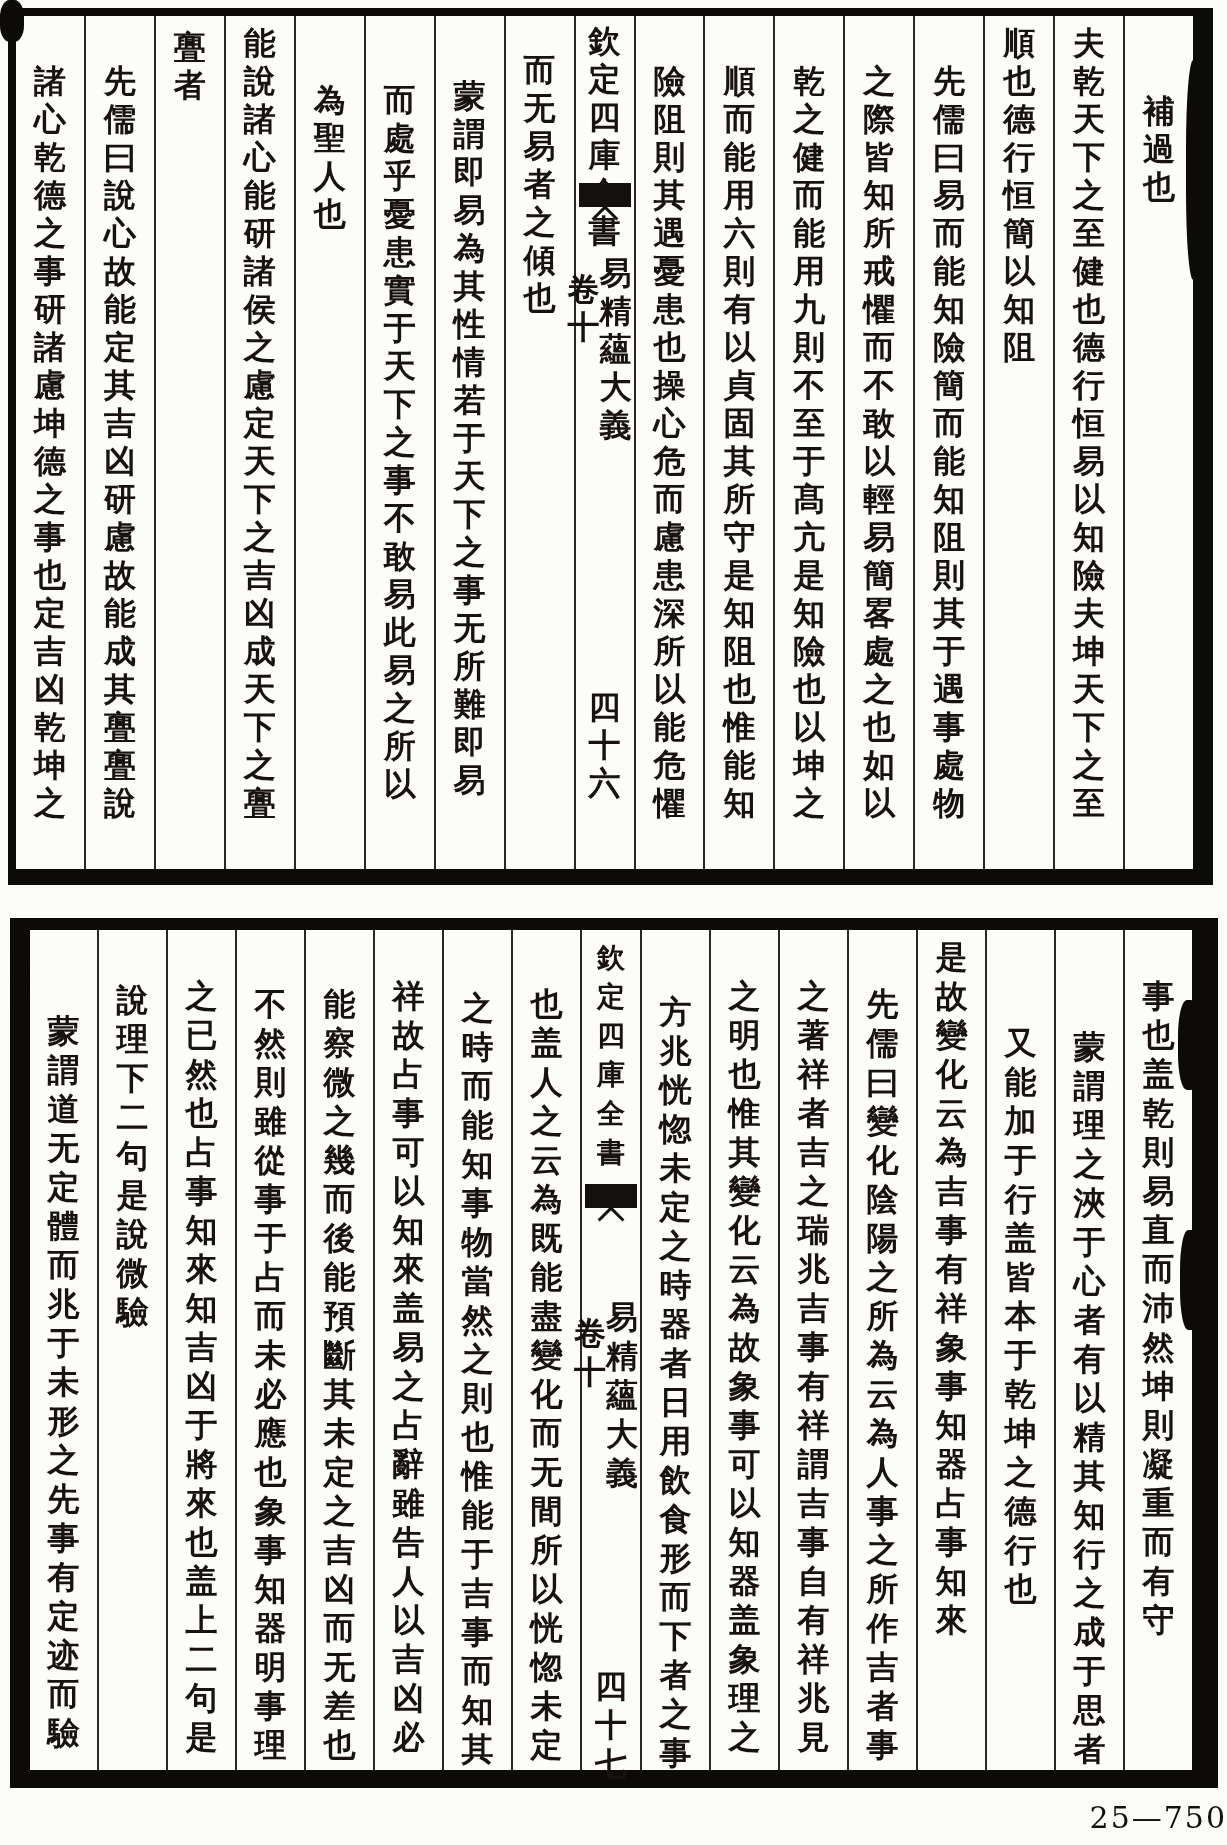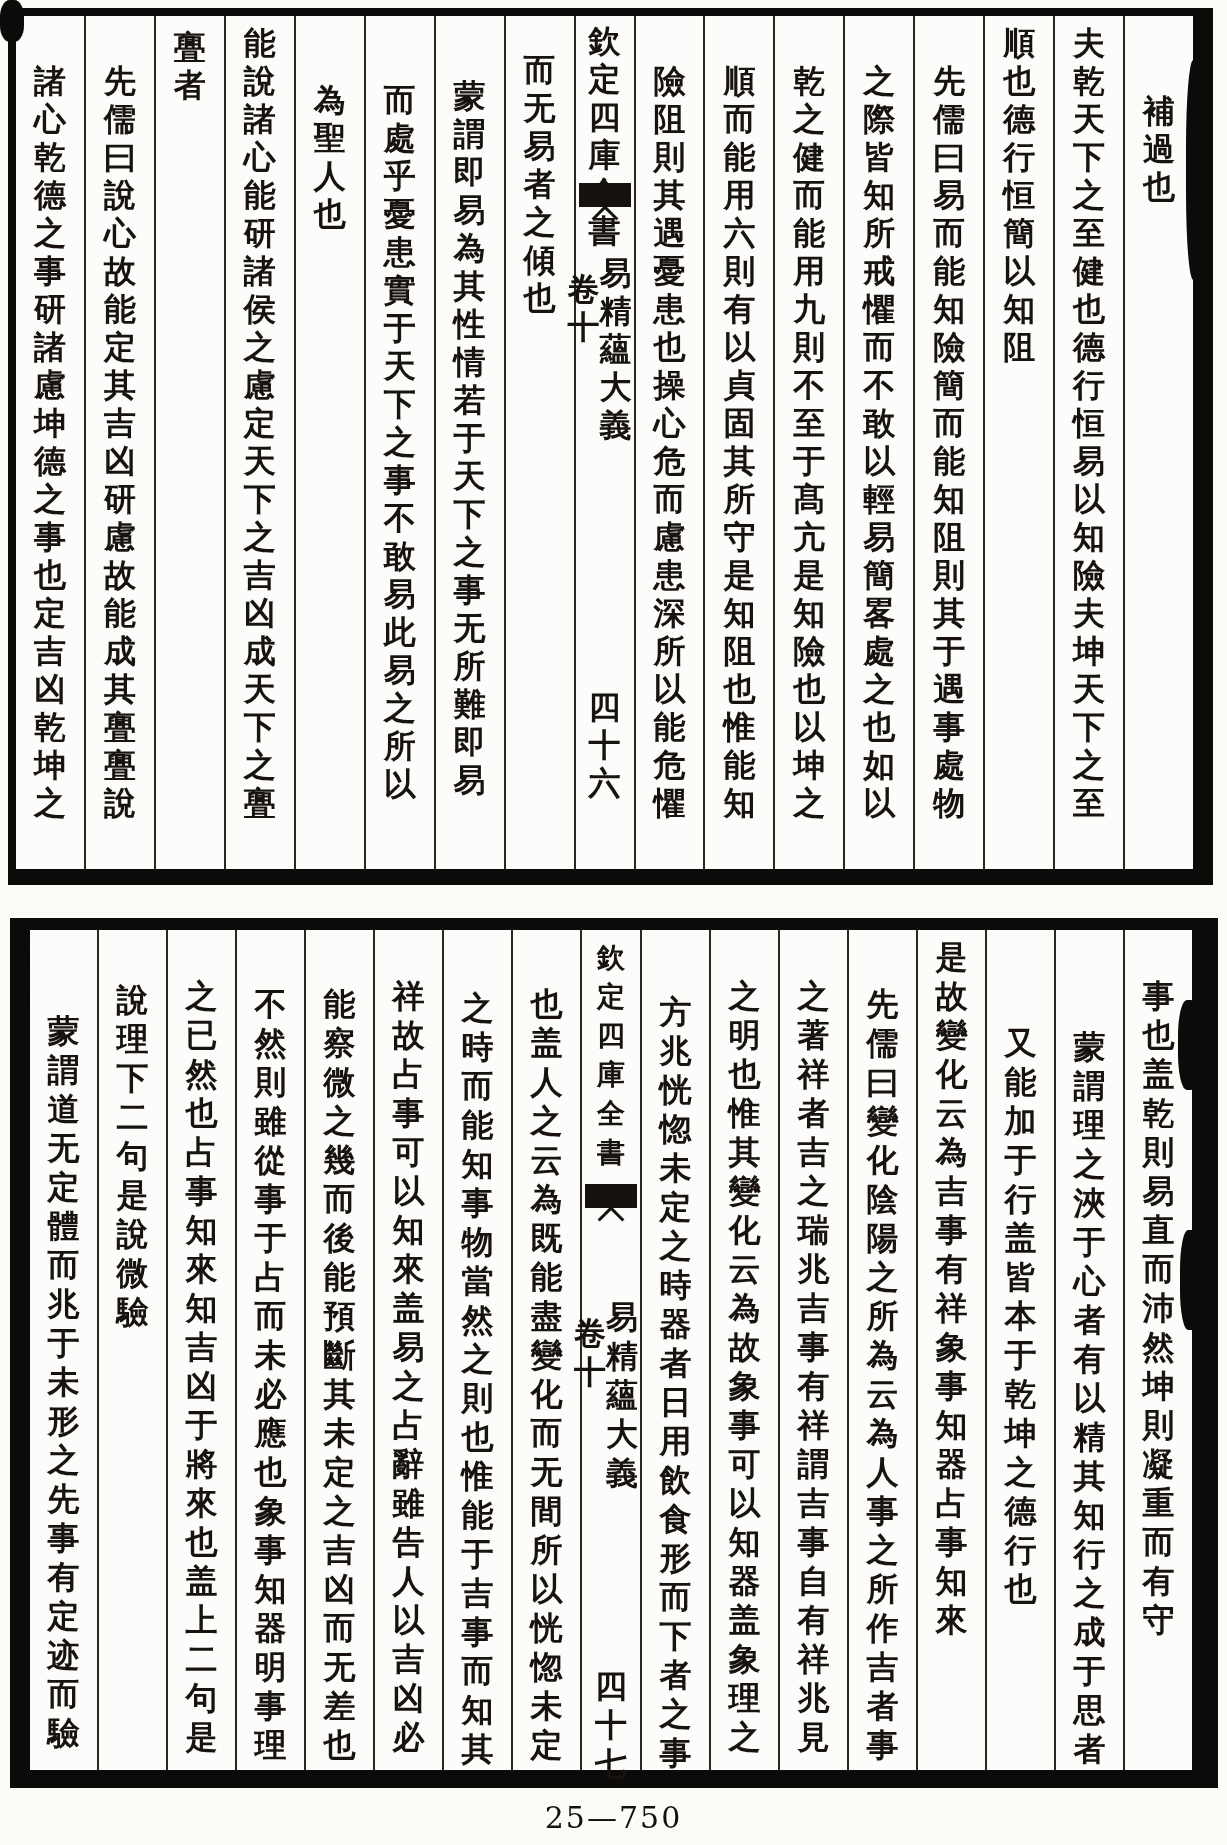--- a/index.html
+++ b/index.html
@@ -48,21 +48,21 @@
   #block-b .booktitle{top:368px;}
   .booktitle .sub{flex:1;}
   .booktitle .ch{font-size:14px;height:18px;line-height:18px;font-weight:bold;}
   .sub-juan{padding-top:16px;}
   .folio .ch{font-size:12px;height:14px;line-height:14px;}
   #block-a .folio{top:672px;left:12px;width:34px;}
   #block-b .folio{top:737px;left:12px;width:34px;}
   
   .blob{position:absolute;background:#0c0b09;border-radius:40%;}
   .plate-label{
-    position:absolute;top:1800px;left:0;width:100%;text-align:center;
+    position:absolute;top:1800px;left:0;width:100%;text-align:right;
     font-size:30px;letter-spacing:2px;color:#111;font-family:"DejaVu Serif","Liberation Serif",serif;
   }
 </style>
 </head>
 <body>
 
 <div id="block-a" class="block">
   <div class="half half-r" id="a-right">
       <div class="col" style="padding-top: 76.4px;">
         <span class="ch">補</span>

